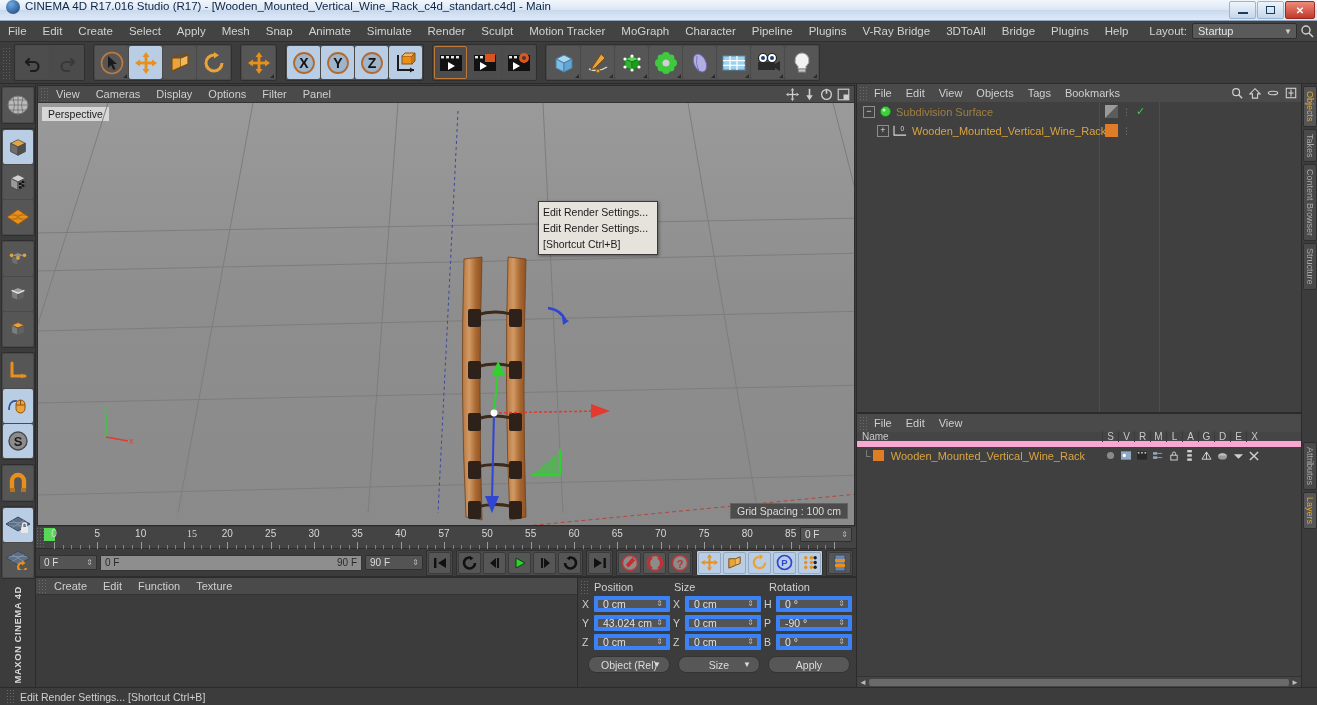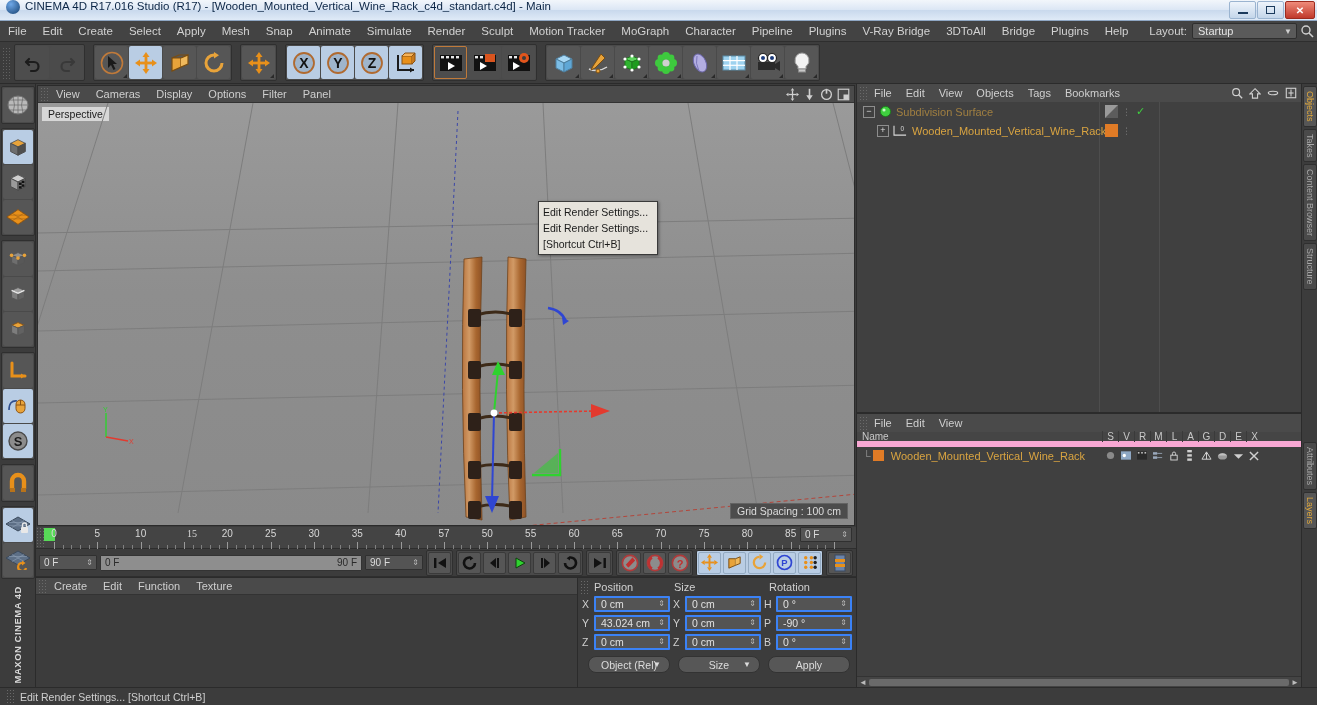--- a/index.html
+++ b/index.html
@@ -131,21 +131,21 @@
     border-radius:50%;
     background:radial-gradient(circle at 30% 28%,#c98a52 0%,#a05f2c 28%,#5b3418 55%,#241308 80%);}
   .matname{background:#f0a000;color:#111;font-size:9.5px;text-align:center;
     width:46px;overflow:hidden;white-space:nowrap;}
   .coordman{flex:1;background:#3c3c3c;display:flex;flex-direction:column;}
   .coordhdr{height:18px;display:flex;align-items:center;background:#3c3c3c;}
   .coordhdr .ch{font-size:11px;color:#d0d0d0;}
   .coordrows{padding:0 4px;}
   .crow{display:flex;align-items:center;gap:3px;margin-bottom:3px;}
   .axl{width:9px;font-size:10.5px;color:#cfcfcf;text-align:left;}
-  .cfield{flex:1;height:16px;background:#545454;border:2px solid #3b82f6;
+  .cfield{flex:1;height:16px;background:#545454;border:4px solid #3b82f6;
     font-size:10.5px;color:#e0e0e0;display:flex;align-items:center;
     padding-left:5px;position:relative;border-radius:1px;}
   .cfield .spin{position:absolute;right:3px;font-size:8px;color:#bbb;line-height:8px;}
   .cbtns{display:flex;gap:8px;padding:3px 6px 0 10px;}
   .cdd{flex:1;height:17px;background:#575757;border:1px solid #333;border-radius:8px;
     font-size:10.5px;color:#dcdcdc;display:flex;align-items:center;
     justify-content:center;position:relative;}
   .cdd .cv{position:absolute;right:8px;font-size:8px;}
   .capply{flex:1;height:17px;background:#575757;border:1px solid #333;border-radius:8px;
     font-size:10.5px;color:#dcdcdc;display:flex;align-items:center;justify-content:center;}

